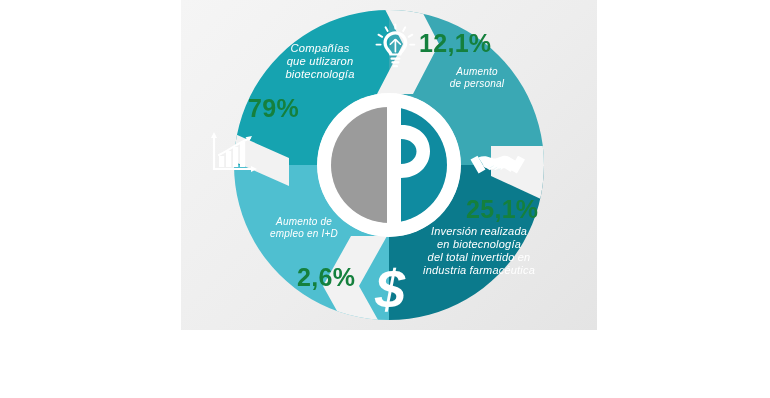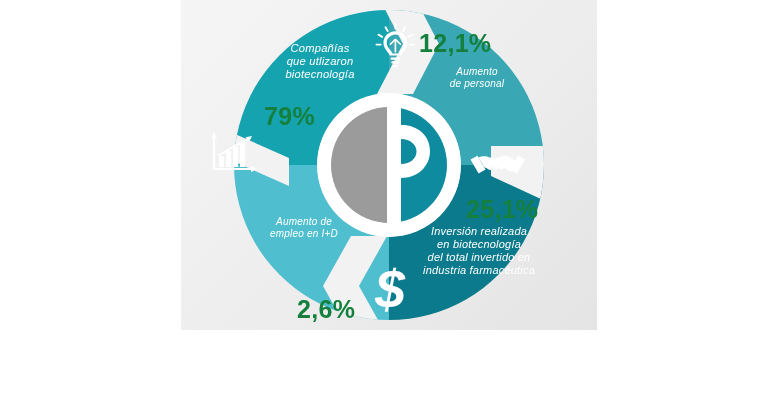--- a/index.html
+++ b/index.html
@@ -43,30 +43,30 @@
     color:#15803d;
     font-family:"Liberation Sans", sans-serif;
     font-weight:700;
     letter-spacing:.3px;
     line-height:1;
     pointer-events:none;
   }
 
   
   #lbl-companies{left:258px;top:42px;width:124px;font-size:11.2px;}
-  #pct-companies{left:248px;top:104px;font-size:25px;margin-left:16px;}
+  #pct-companies{left:248px;top:96px;font-size:25px;}
 
   #pct-personal{left:419px;top:31px;font-size:25px;}
   #lbl-personal{left:425px;top:66px;width:104px;font-size:10px;}
 
   #pct-investment{left:466px;top:197px;font-size:25px;}
   #lbl-investment{left:407px;top:225px;width:144px;font-size:11px;}
 
   #lbl-employment{left:243px;top:216px;width:122px;font-size:10px;}
-  #pct-employment{left:297px;top:265px;font-size:25px;margin-top:32px;}
+  #pct-employment{left:297px;top:265px;font-size:25px;}
 </style>
 </head>
 <body>
 
 <div id="stage">
 
   <div id="panel" style="background: linear-gradient(135deg, rgb(245, 245, 245) 0%, rgb(237, 237, 237) 55%, rgb(228, 228, 228) 100%);"></div>
 
   <div id="figure">
     <svg viewBox="0 0 416 330" xmlns="http://www.w3.org/2000/svg" aria-hidden="true">

